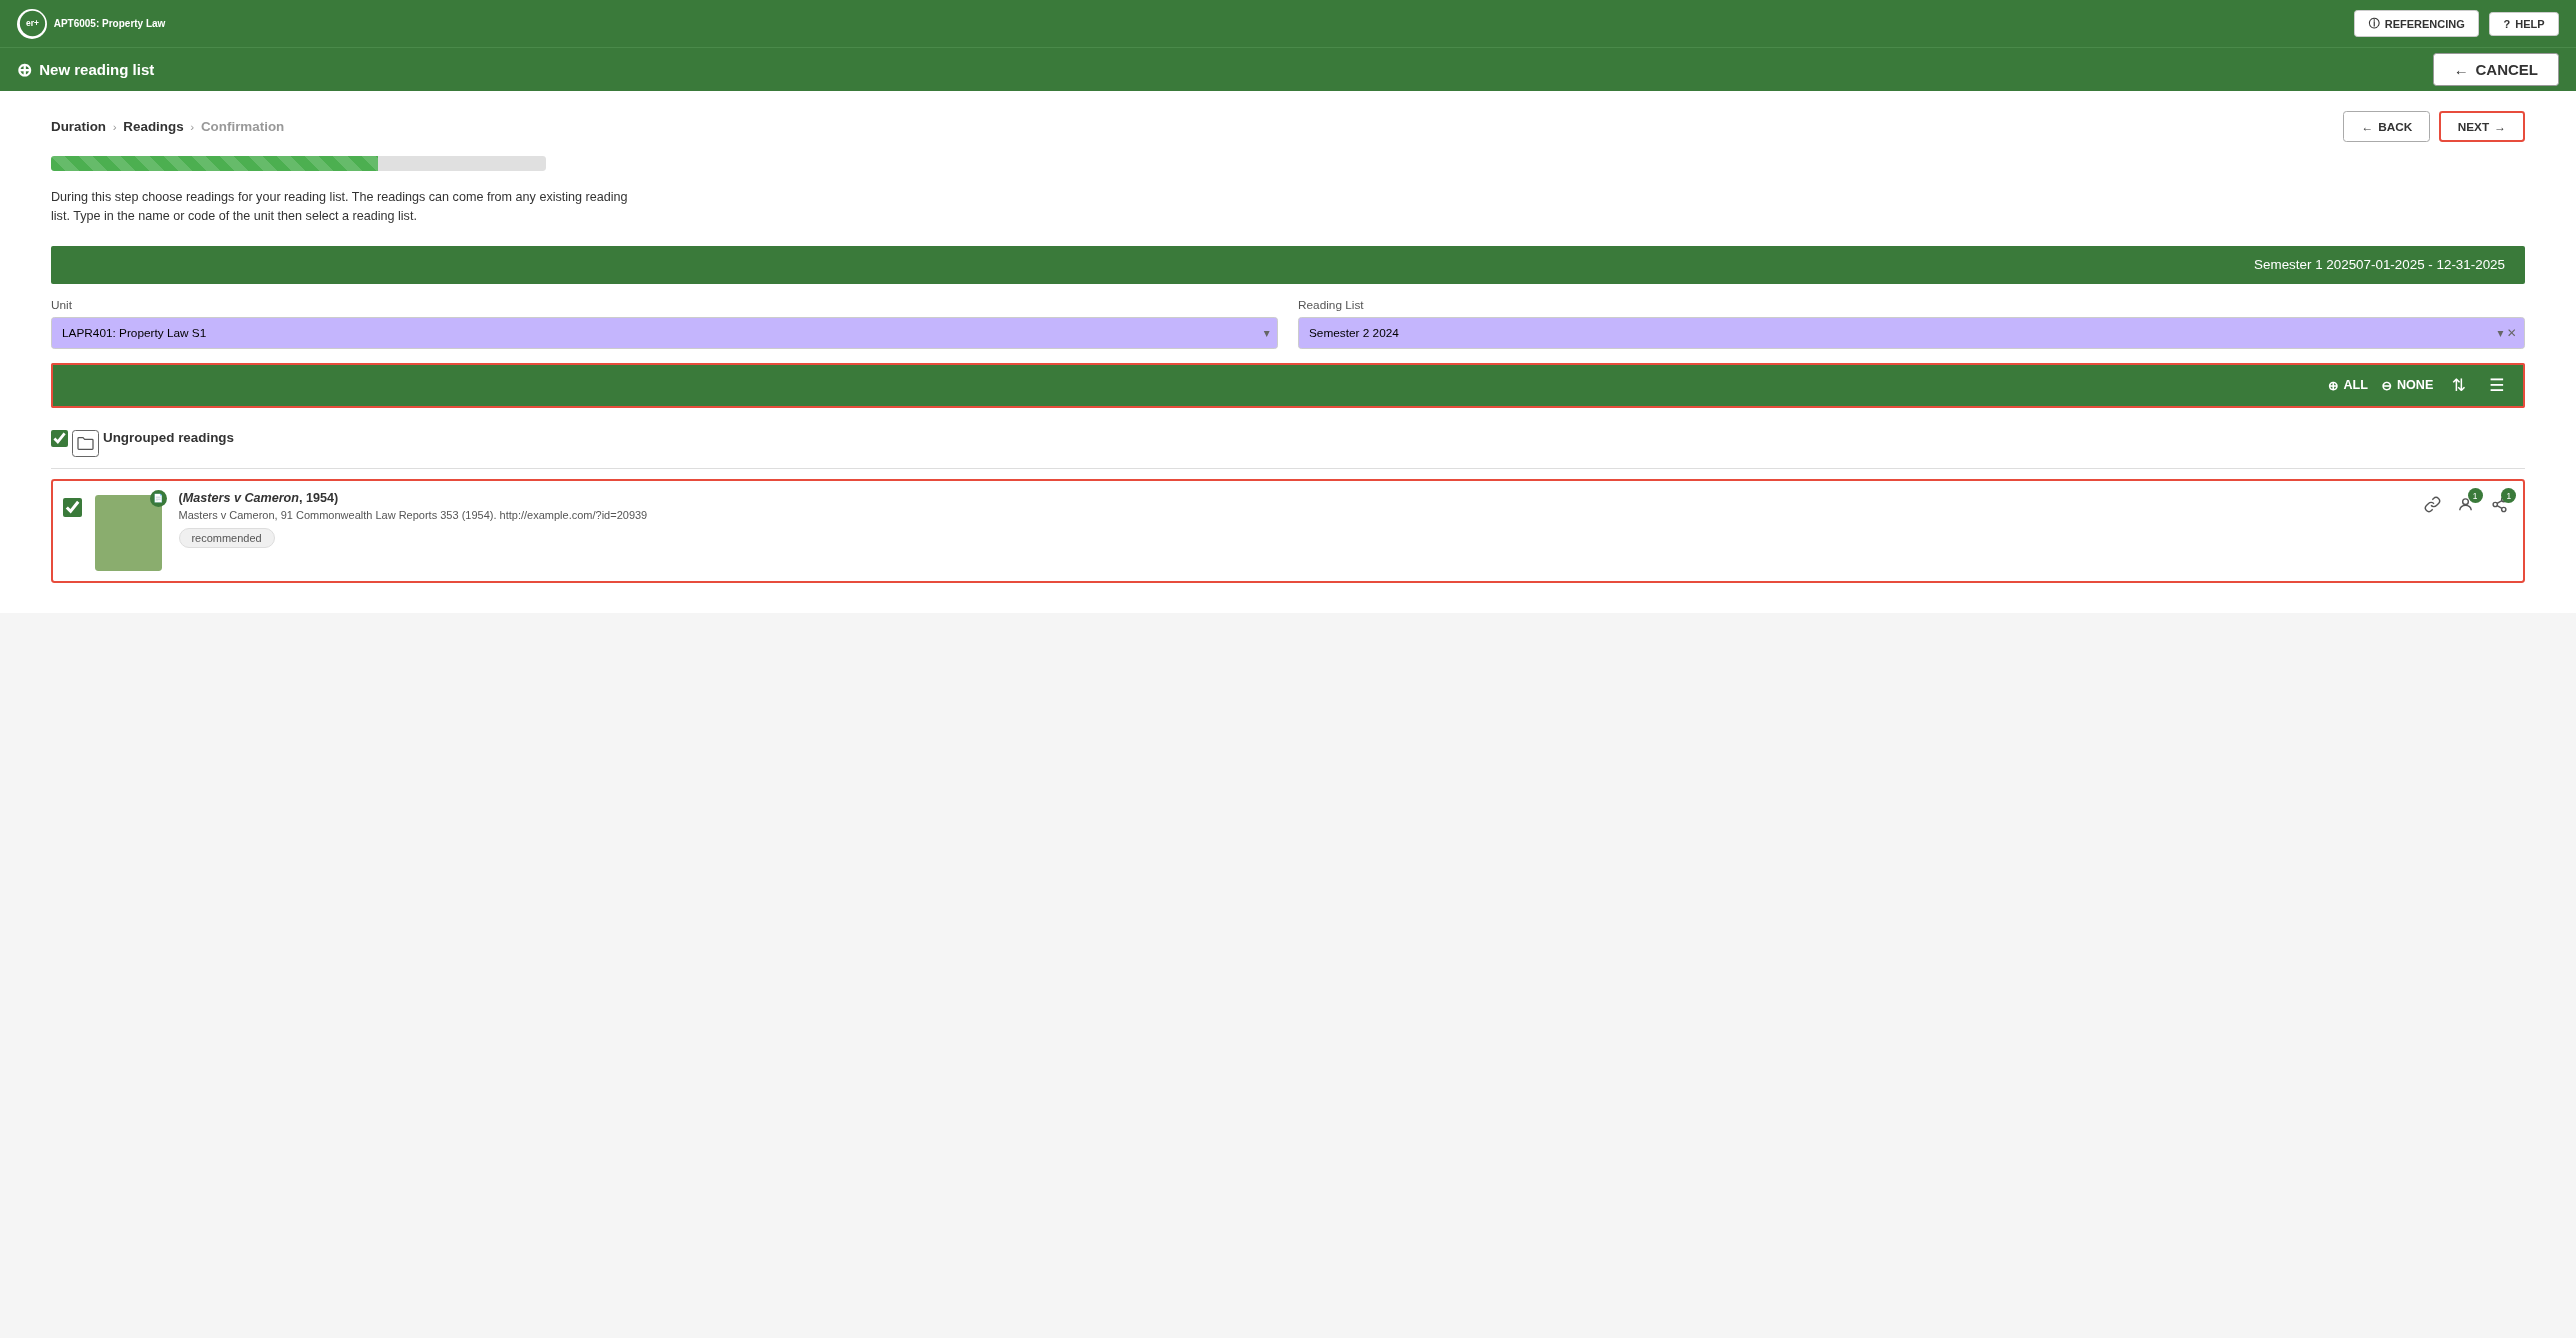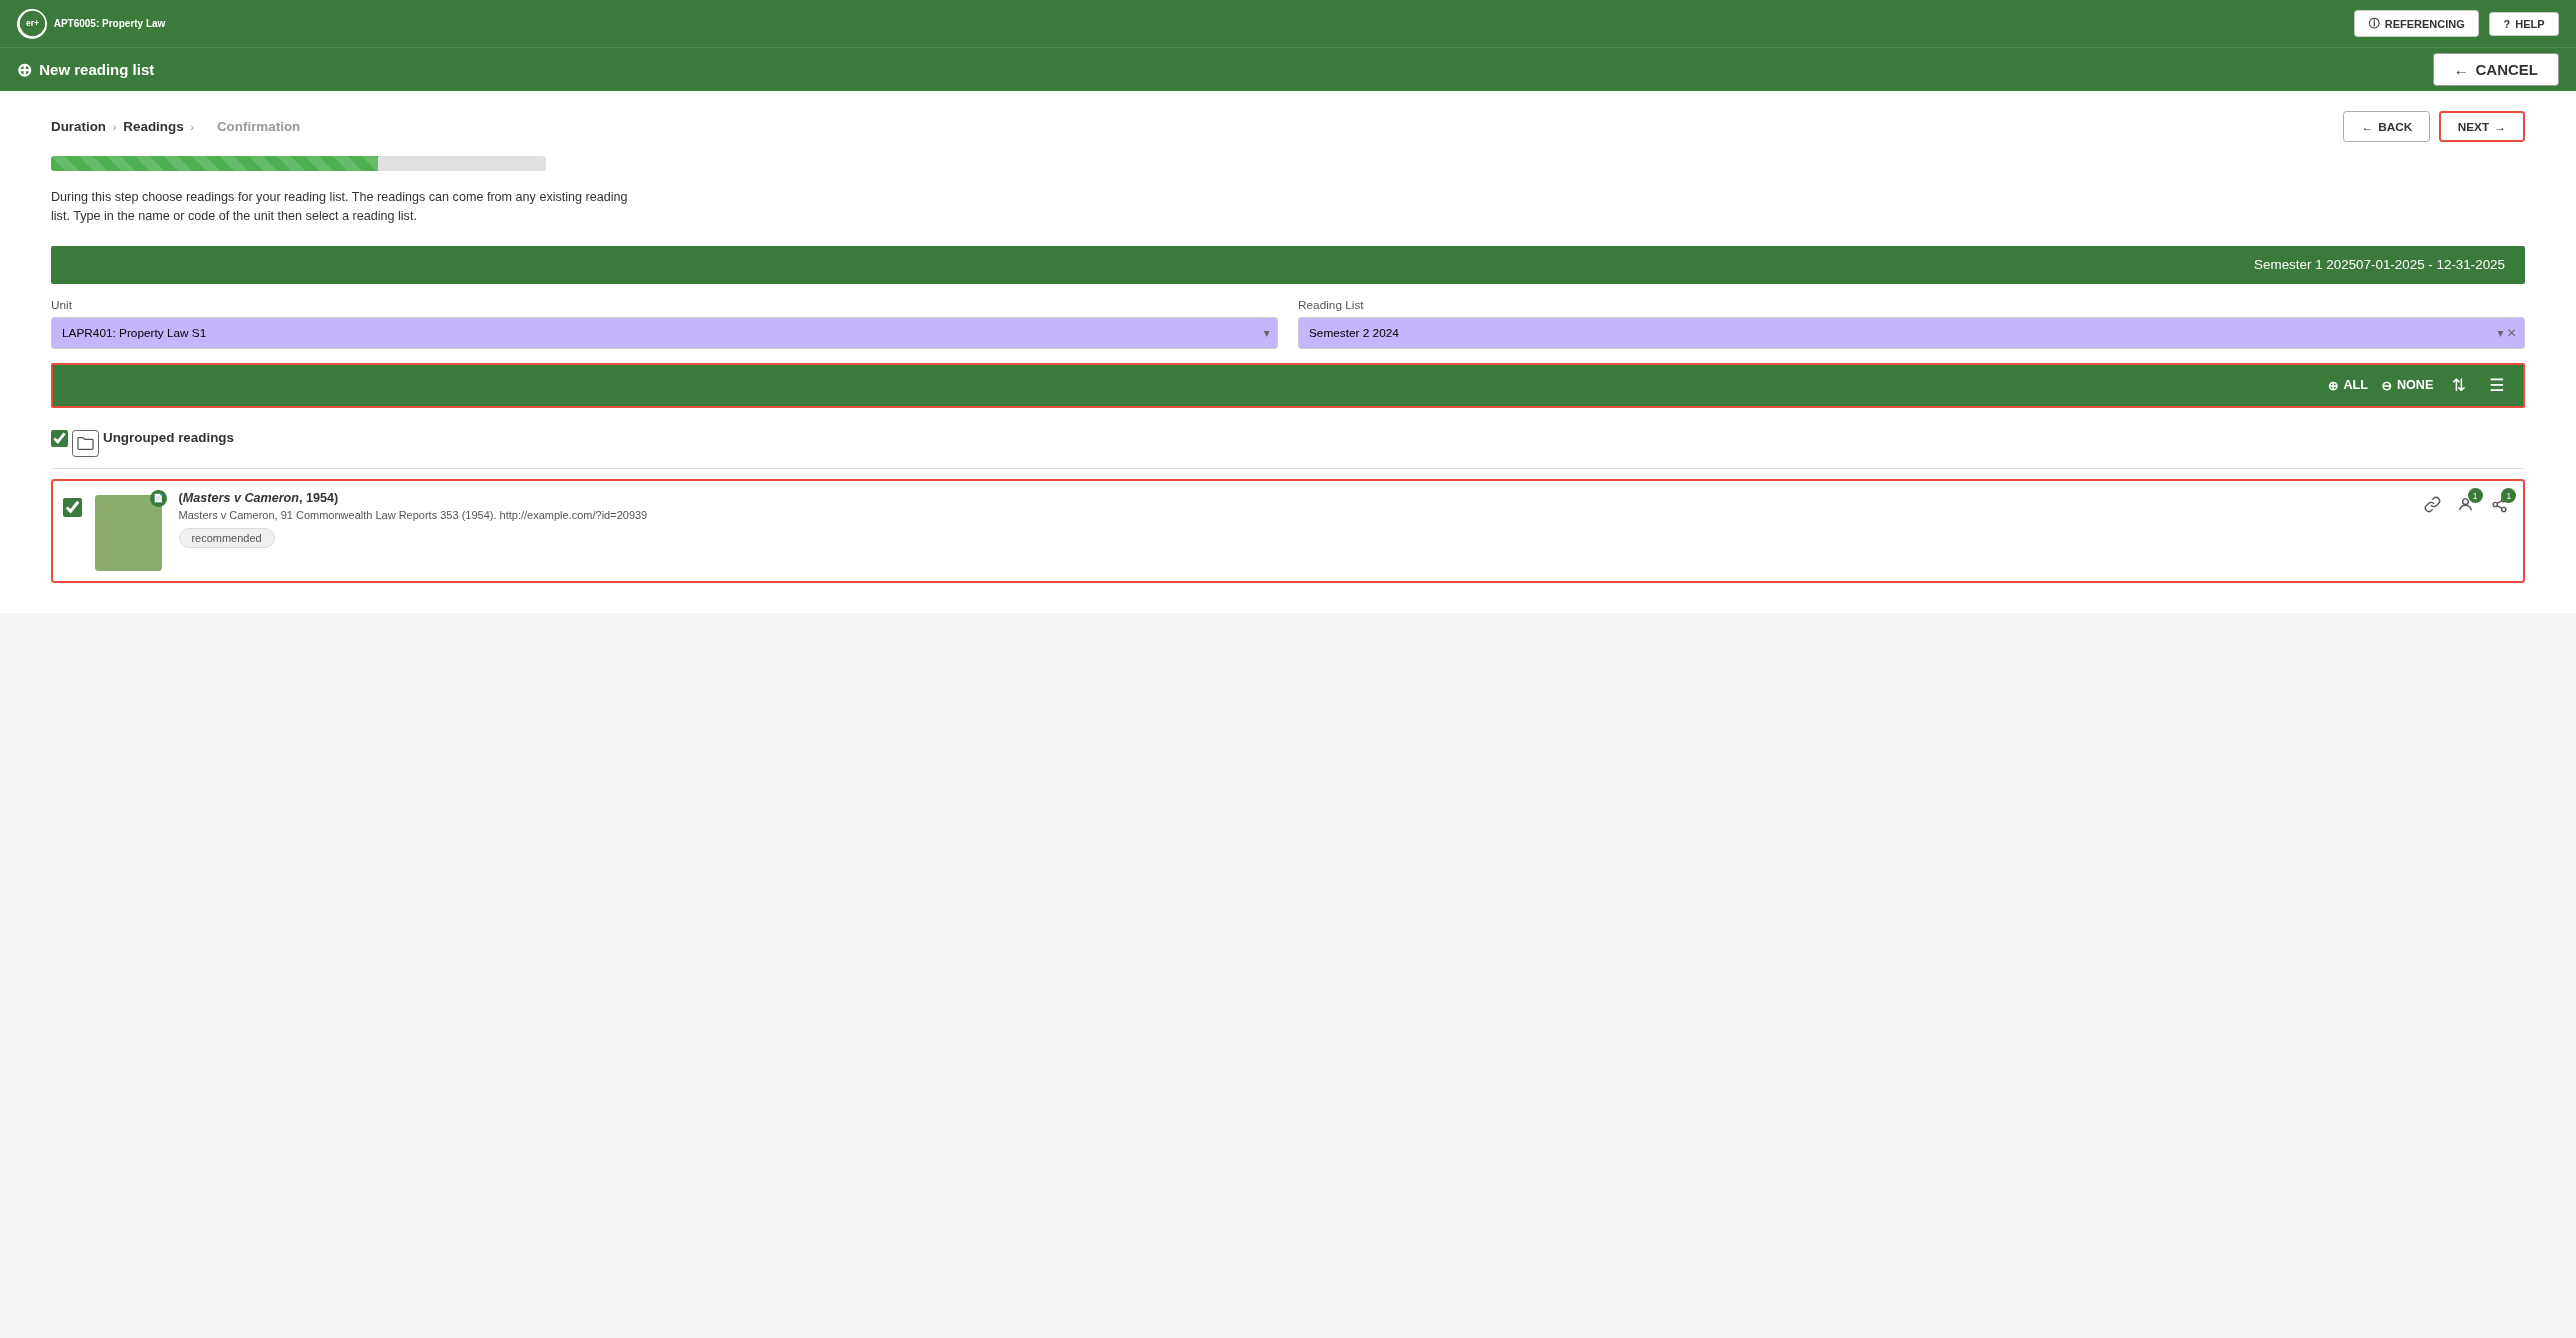--- a/index.html
+++ b/index.html
@@ -64,21 +64,21 @@
       margin-bottom: 13.4px;
     }
     .steps {
       display: flex;
       align-items: center;
       gap: 6.7px;
       font-size: 13.4px;
     }
     .step { color: #333; font-weight: 600; }
     .step.active { color: #333; }
-    .step.inactive { color: #999; margin-left: 16px; }
+    .step.inactive { color: #999; }
     .step-separator { color: #999; font-size: 11.8px; }
     .nav-buttons { display: flex; gap: 8.4px; }
     .back-btn {
       background: white; color: #333; border: 0.8px solid #aaa;
       padding: 6.7px 17px; border-radius: 3.4px; cursor: pointer;
       font-size: 11.8px; font-weight: bold; display: flex; align-items: center; gap: 5px;
     }
     .next-btn {
       background: white; color: #333; border: 2.5px solid #e74c3c;
       padding: 6.7px 17px; border-radius: 3.4px; cursor: pointer;

